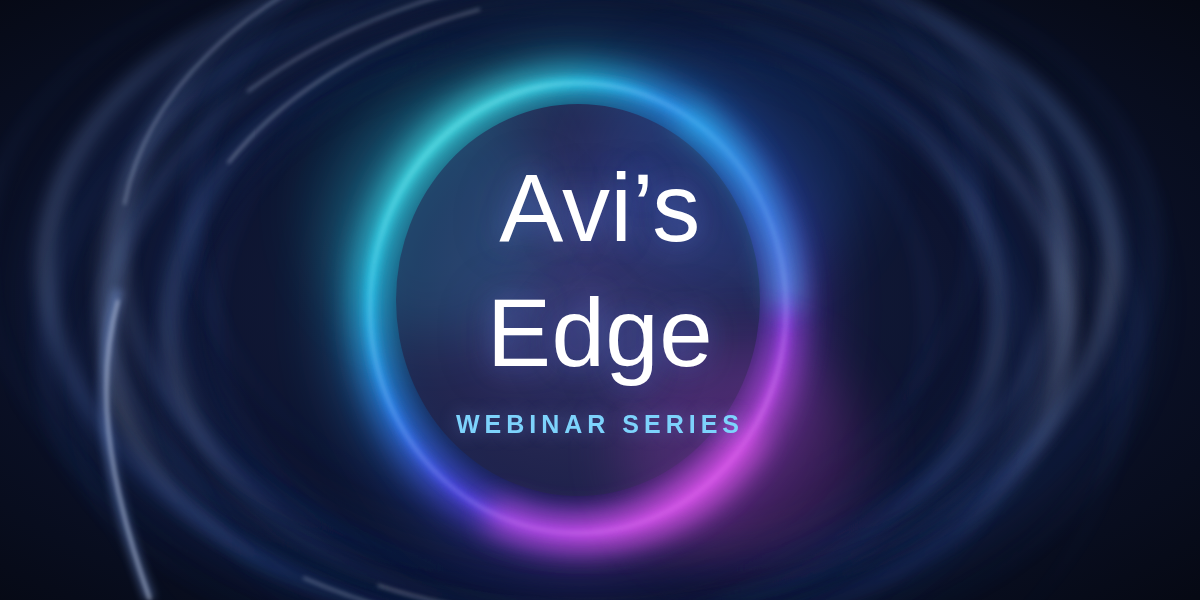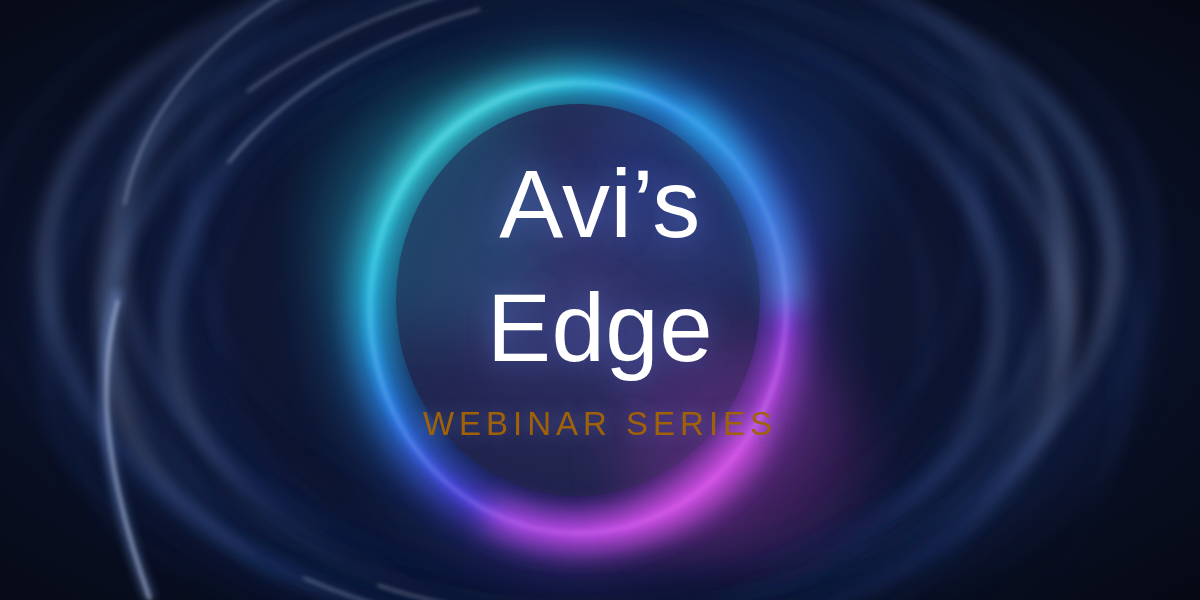--- a/index.html
+++ b/index.html
@@ -39,23 +39,23 @@
     line-height: 0.98;
     font-weight: 400;
     letter-spacing: 0.5px;
     text-align: center;
     text-shadow: 0 0 26px rgba(120,150,255,0.40), 0 0 60px rgba(70,90,200,0.25);
     font-family: "Liberation Sans", sans-serif;
   }
   #title-line-1 { margin-bottom: 6px; }
   #title-line-2 { margin-bottom: 30px; margin-top: 24px; }
   #subtitle {
-    color: #a16207;
-    font-size: 33px;
-    font-weight: 400;
+    color: #7dd3fc;
+    font-size: 25px;
+    font-weight: 700;
     letter-spacing: 5.0px;
     text-align: center;
     text-shadow: 0 0 18px rgba(130,160,255,0.40);
     font-family: "Liberation Sans", sans-serif;
   }
 </style>
 </head>
 <body>
 
 <div id="banner">

